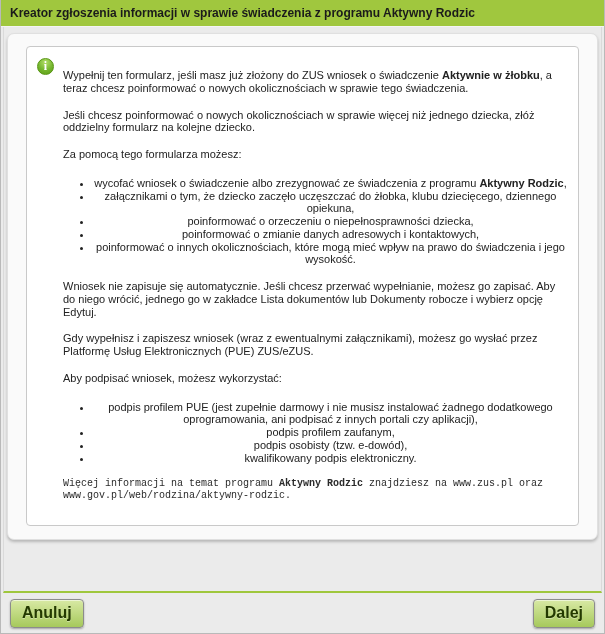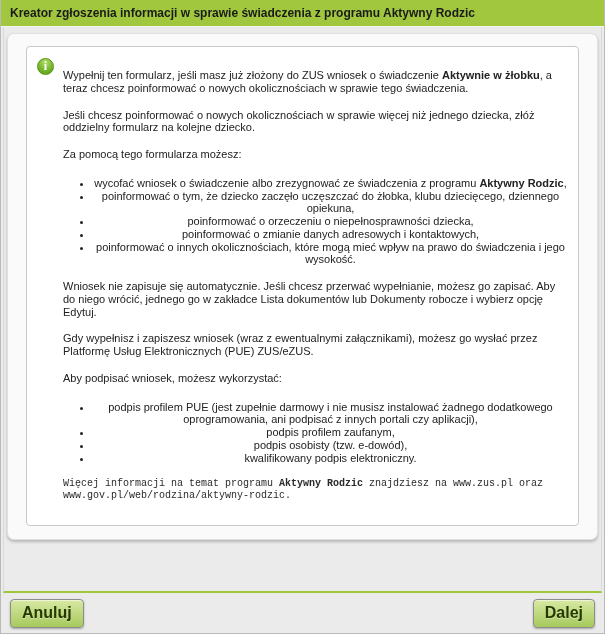--- a/index.html
+++ b/index.html
@@ -115,21 +115,21 @@
         <div class="text-col">
 
           <p><span>Wypełnij ten formularz, jeśli masz już złożony do ZUS wniosek o świadczenie </span><span class="b">Aktywnie w żłobku</span><span>, a teraz chcesz poinformować o nowych okolicznościach w sprawie tego świadczenia.</span></p>
 
           <p><span>Jeśli chcesz poinformować o nowych okolicznościach w sprawie więcej niż jednego dziecka, złóż oddzielny formularz na kolejne dziecko.</span></p>
 
           <p><span>Za pomocą tego formularza możesz:</span></p>
 
           <ul>
             <li><span>wycofać wniosek o świadczenie albo zrezygnować ze świadczenia z programu </span><span class="b">Aktywny Rodzic</span><span>,</span></li>
-            <li><span>poinformować o tym, że dziecko zaczęło uczęszczać do żłobka, klubu dziecięcego, dziennego opiekuna,</span></li>
+            <li><span>załącznikami o tym, że dziecko zaczęło uczęszczać do żłobka, klubu dziecięcego, dziennego opiekuna,</span></li>
             <li><span>poinformować o orzeczeniu o niepełnosprawności dziecka,</span></li>
             <li><span>poinformować o zmianie danych adresowych i kontaktowych,</span></li>
             <li><span>poinformować o innych okolicznościach, które mogą mieć wpływ na prawo do świadczenia i jego wysokość.</span></li>
           </ul>
 
           <p><span>Wniosek nie zapisuje się automatycznie. Jeśli chcesz przerwać wypełnianie, możesz go zapisać. Aby do niego wrócić, jednego go w zakładce Lista dokumentów lub Dokumenty robocze i wybierz opcję Edytuj.</span></p>
 
           <p><span>Gdy wypełnisz i zapiszesz wniosek (wraz z ewentualnymi załącznikami), możesz go wysłać przez Platformę Usług Elektronicznych (PUE) ZUS/eZUS.</span></p>
 
           <p><span>Aby podpisać wniosek, możesz wykorzystać:</span></p>

